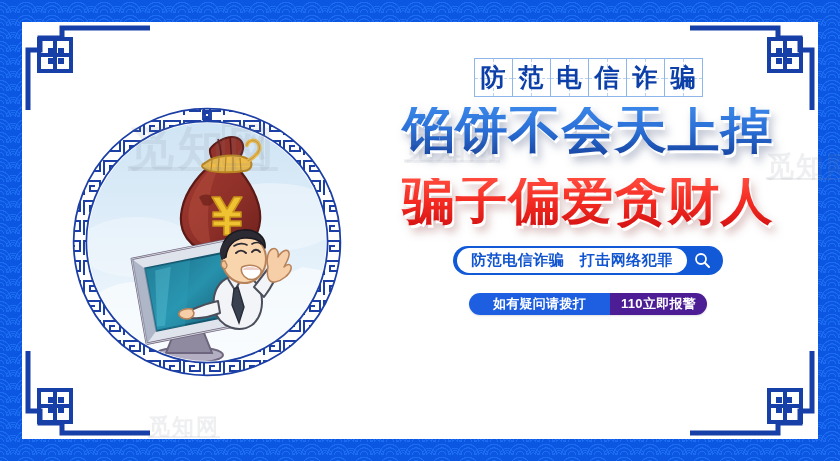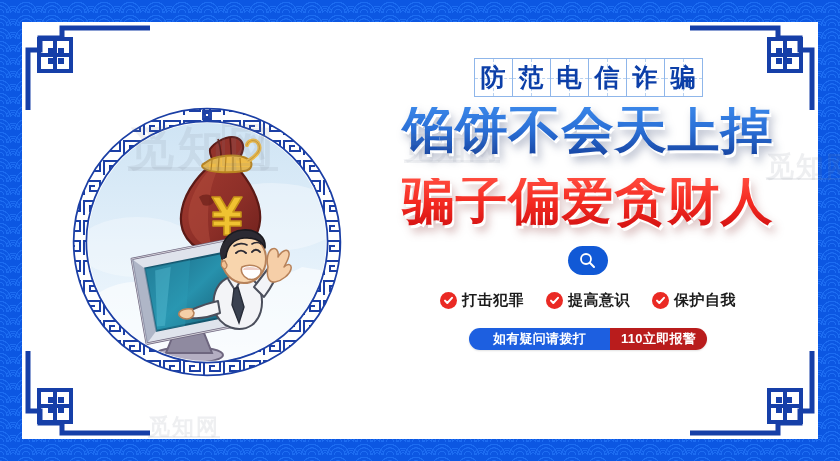--- a/index.html
+++ b/index.html
@@ -147,21 +147,21 @@
     display:inline-flex;margin-top:18px;
     border-radius:999px;overflow:hidden;height:22px;
     box-shadow:0 1px 2px rgba(0,0,0,.12);
   }
   #hotline-left{
     background:#1d5fe0;color:#fff;font-weight:bold;font-size:13px;
     padding:0 24px;display:flex;align-items:center;letter-spacing:.3px;
     white-space:nowrap;
   }
   #hotline-right{
-    background:#b91c1c;color:#fff;font-weight:bold;font-size:13px;
+    background:#4c1d95;color:#fff;font-weight:bold;font-size:13px;
     padding:8px 11px;display:flex;align-items:center;letter-spacing:.3px;
     white-space:nowrap;
   }
 
   
   .wm{
     position:absolute;pointer-events:none;user-select:none;
     color:rgba(120,130,145,.13);
     font-family:"DejaVu Sans","Liberation Sans",sans-serif;
     font-weight:bold;white-space:nowrap;text-decoration:underline;
@@ -413,54 +413,29 @@
         </div>
       <div class="gcell">
           <span class="gchar">骗</span>
         </div>
     </div>
 
     <div class="headline" id="headline1">馅饼不会天上掉</div>
     <div class="headline" id="headline2">骗子偏爱贪财人</div>
 
     <div id="search-pill">
+      <div id="search-capsule">防范电信诈骗　打击网络犯罪</div>
       <span id="search-icon">
         <svg width="17" height="17" viewBox="0 0 17 17" aria-hidden="true">
           <circle cx="7" cy="7" r="5" fill="none" stroke="#ffffff" stroke-width="1.8"></circle>
           <path d="M10.8,10.8 L15,15" stroke="#ffffff" stroke-width="2" stroke-linecap="round"></path>
         </svg>
       </span>
     </div>
 
-    <div id="check-row">
-      <div class="check-item">
-        <span class="check-badge">
-          <svg width="11" height="11" viewBox="0 0 11 11" aria-hidden="true">
-            <path d="M2,5.6 L4.3,8 L9,2.8" fill="none" stroke="#ffffff" stroke-width="2" stroke-linecap="round" stroke-linejoin="round"></path>
-          </svg>
-        </span>
-        <span class="check-label">打击犯罪</span>
-      </div>
-      <div class="check-item">
-        <span class="check-badge">
-          <svg width="11" height="11" viewBox="0 0 11 11" aria-hidden="true">
-            <path d="M2,5.6 L4.3,8 L9,2.8" fill="none" stroke="#ffffff" stroke-width="2" stroke-linecap="round" stroke-linejoin="round"></path>
-          </svg>
-        </span>
-        <span class="check-label">提高意识</span>
-      </div>
-      <div class="check-item">
-        <span class="check-badge">
-          <svg width="11" height="11" viewBox="0 0 11 11" aria-hidden="true">
-            <path d="M2,5.6 L4.3,8 L9,2.8" fill="none" stroke="#ffffff" stroke-width="2" stroke-linecap="round" stroke-linejoin="round"></path>
-          </svg>
-        </span>
-        <span class="check-label">保护自我</span>
-      </div>
-    </div>
 
     <div id="hotline">
       <div id="hotline-left">如有疑问请拨打</div>
       <div id="hotline-right">110立即报警</div>
     </div>
 
   </div>
 
   <div class="wm" style="left:128px;top:118px;font-size:46px;letter-spacing:4px;">觅知网</div>
   <div class="wm-box" style="left:222px;top:124px;width:36px;height:36px;"></div>

